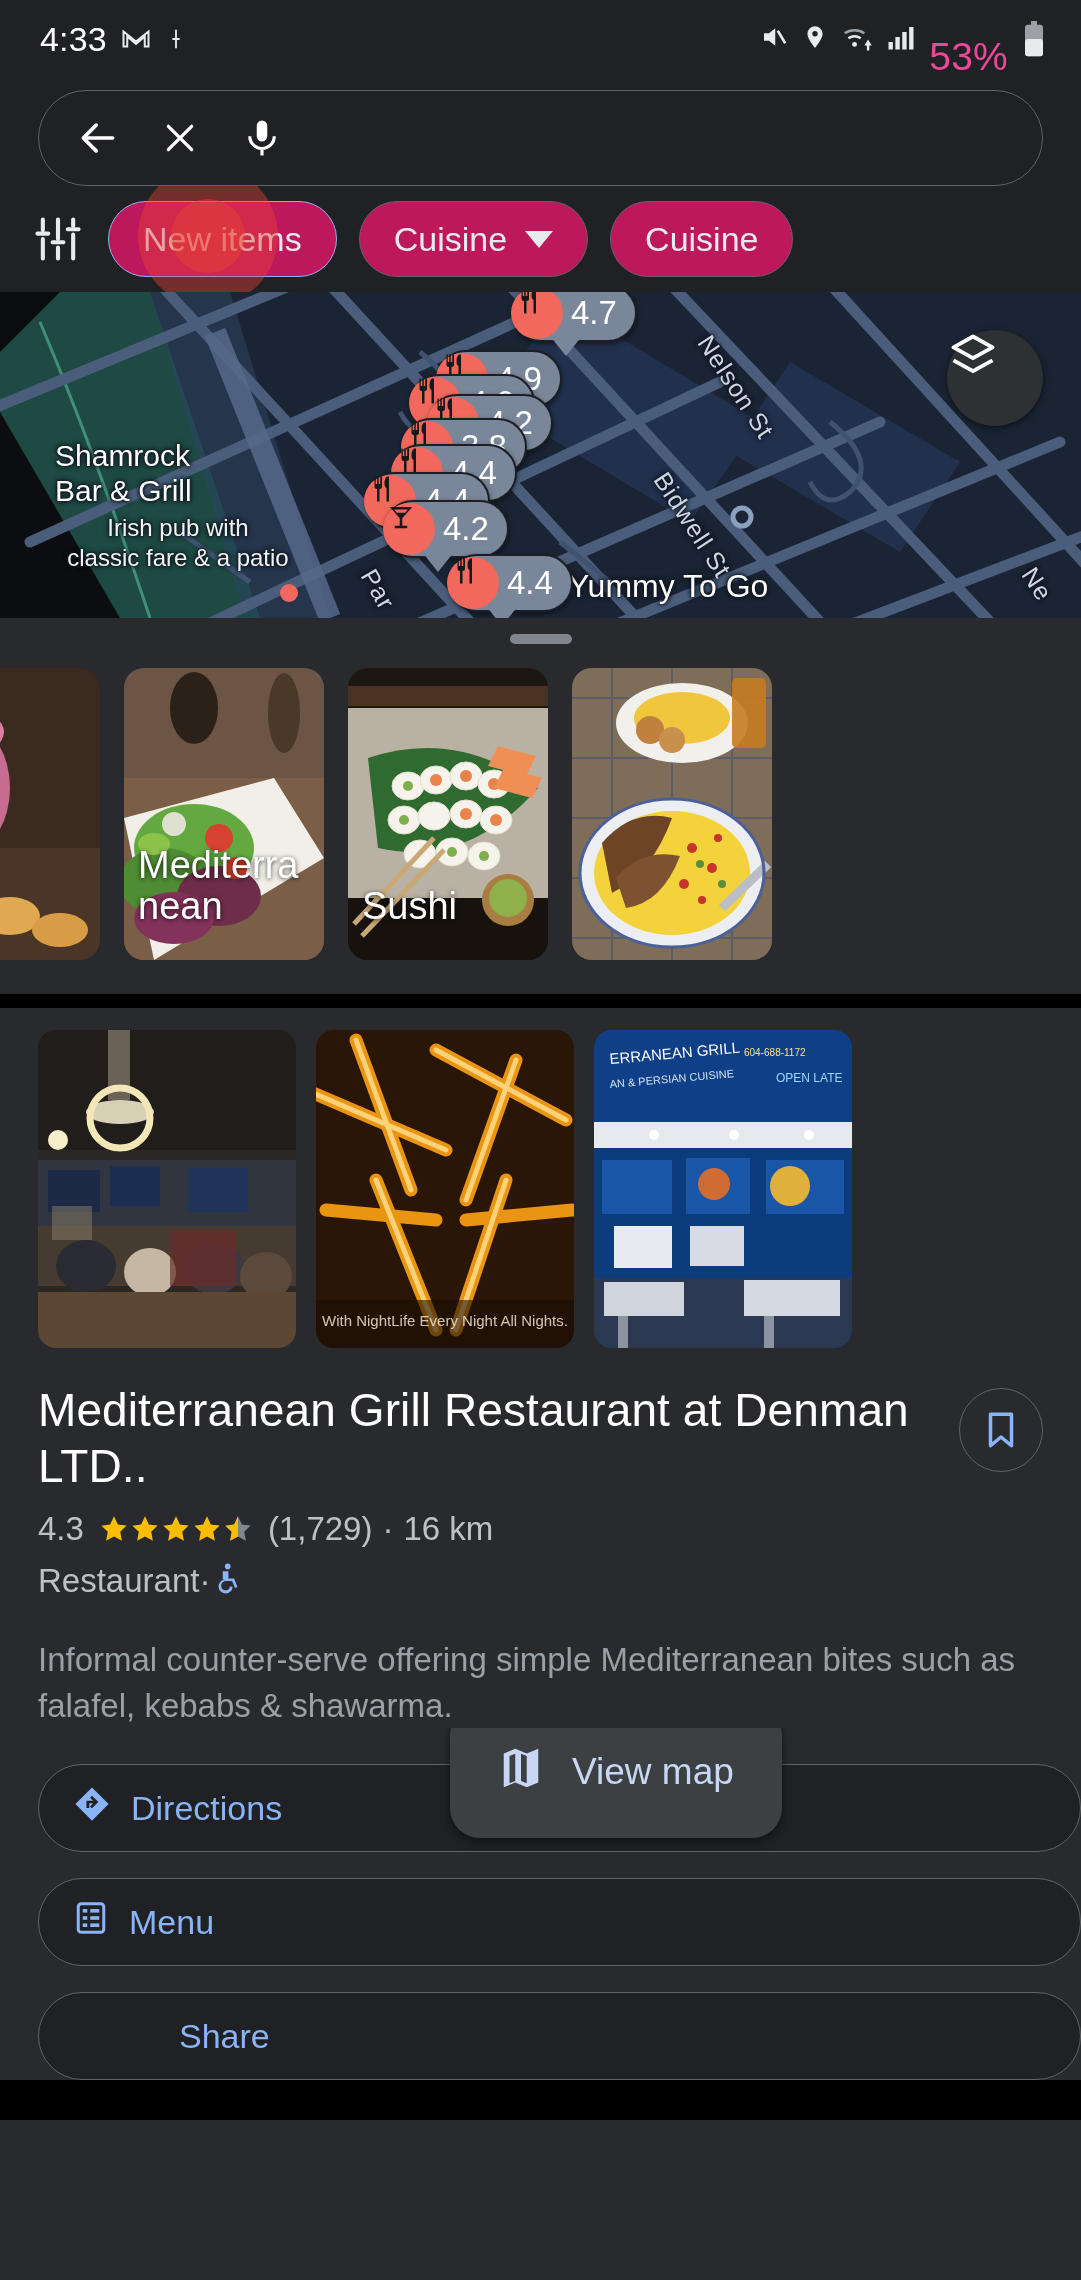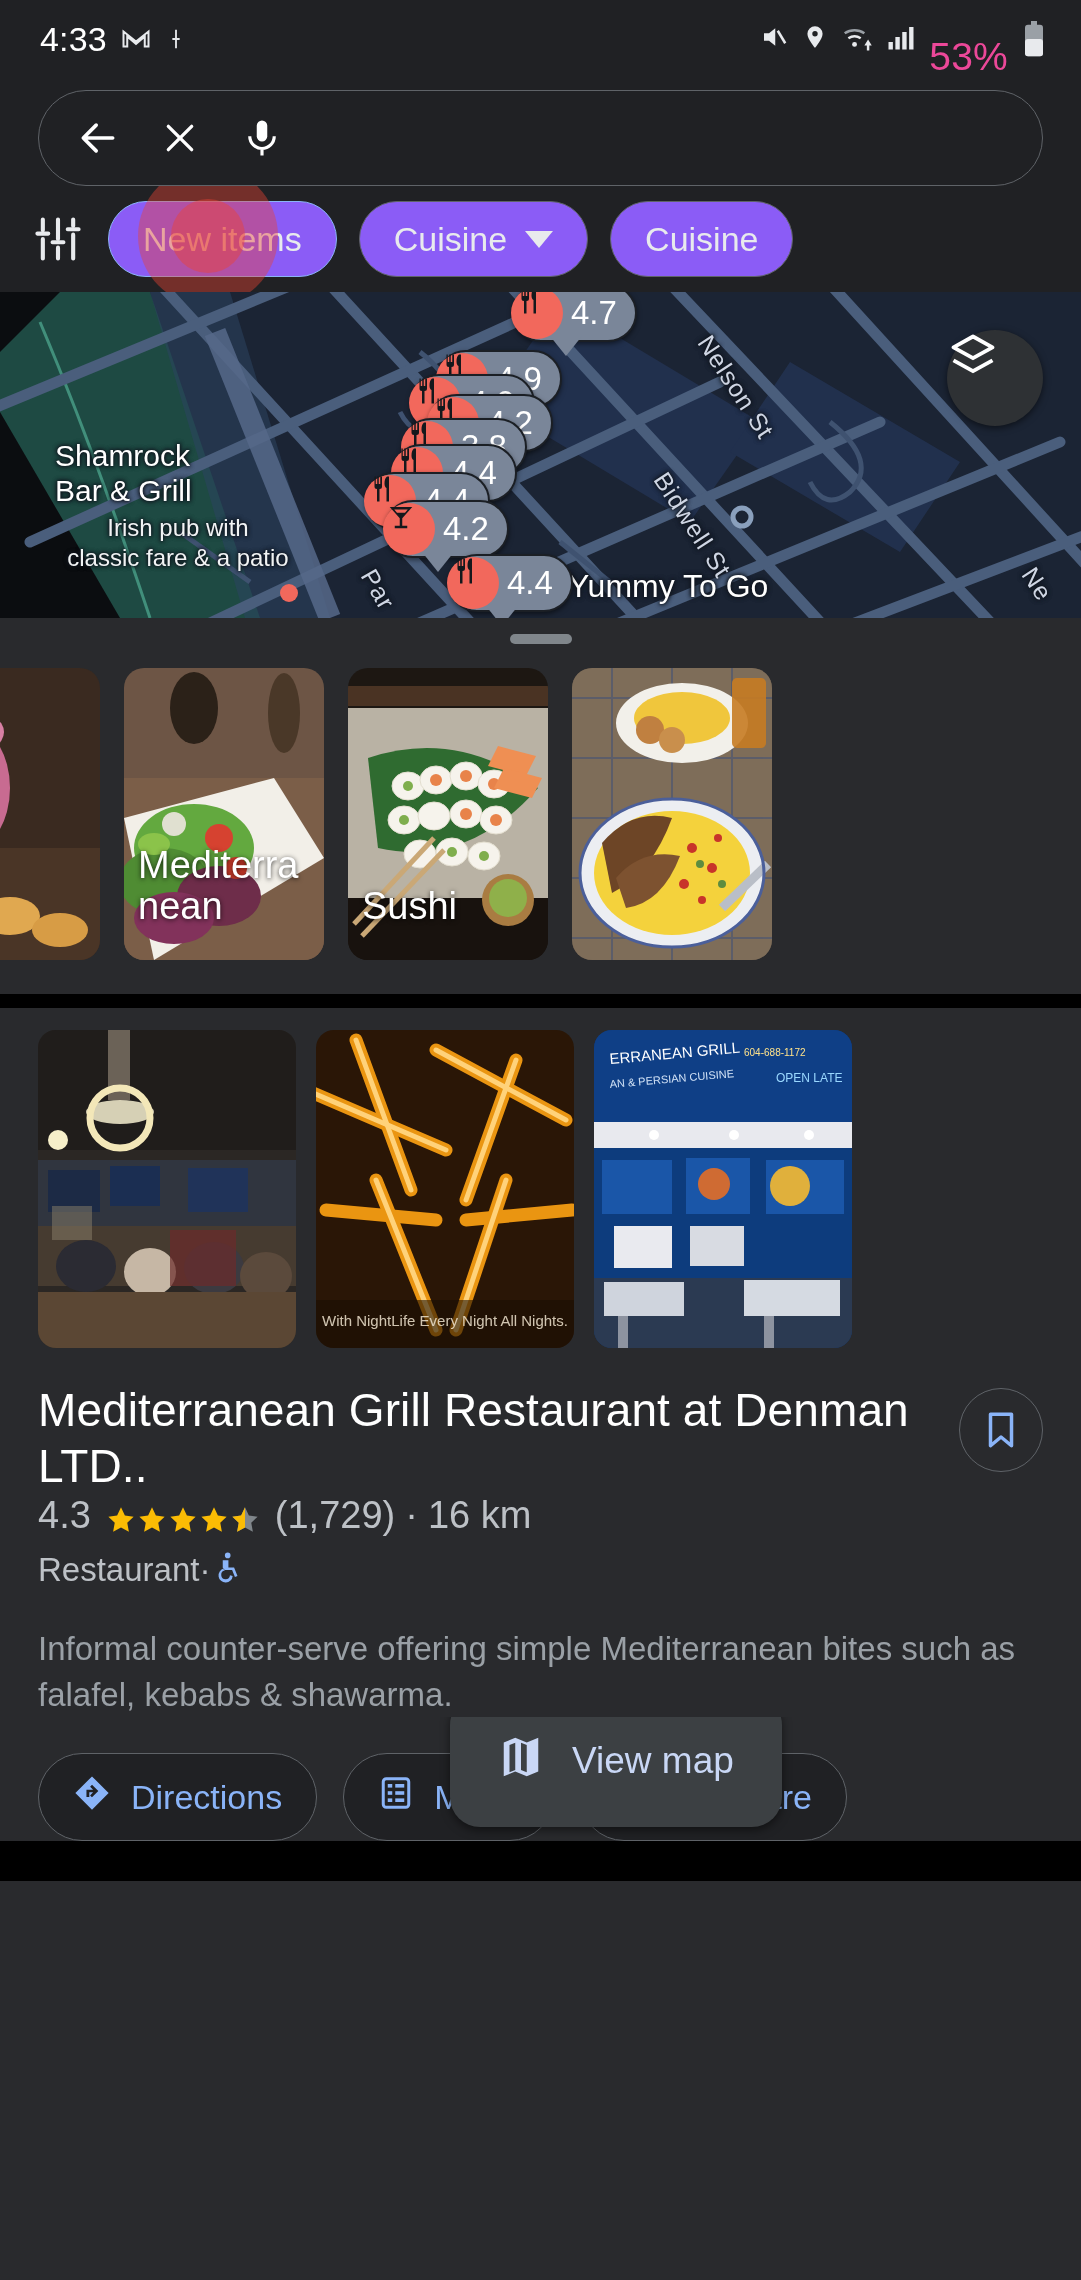--- a/index.html
+++ b/index.html
@@ -37,21 +37,21 @@
 
   
   .chipsrow{
     flex:0 0 106px; display:flex; align-items:center;
     gap:22px; padding:14px 0 14px 30px; position:relative; overflow:hidden;
   }
   .tune{ flex:0 0 auto; width:56px; height:56px; display:flex;align-items:center;justify-content:center;}
   .chip{
     flex:0 0 auto; height:76px; border-radius:38px; border:1.5px solid #5f6368;
     display:flex; align-items:center; gap:18px; padding:18px 34px;
-    font-size:34px; color:#e8eaed; white-space:nowrap; background:#8b5cf6;
+    font-size:34px; color:#e8eaed; white-space:nowrap; background:#be185d;
   }
   .chip.sel{ border-color:#8ab4f8; }
   .caret{ width:0;height:0;border-left:14px solid transparent;border-right:14px solid transparent;border-top:17px solid #e8eaed; }
   .ripple{
     position:absolute; left:138px; top:-20px; width:140px; height:140px;
     border-radius:50%; background:rgba(234,67,53,.42); pointer-events:none;
   }
   .ripple:after{
     content:""; position:absolute; left:50%; top:50%; transform:translate(-50%,-50%);
     width:74px;height:74px;border-radius:50%; background:rgba(234,67,53,.45);
@@ -98,31 +98,31 @@
 
   .divider{ height:14px; background:#000; }
 
   .listing{ padding:22px 0 0 0; }
   .photos{ display:flex; gap:20px; padding:0 0 0 38px; overflow:hidden; }
   .photo{ flex:0 0 auto; width:258px; height:318px; border-radius:18px; overflow:hidden; position:relative; }
   .photo .art{ position:absolute; inset:0; }
 
   .infoblock{ padding:34px 38px 0 38px; position:relative; }
   .pname{ font-size:46px; line-height:1.22; color:#fff; padding-right:120px; letter-spacing:.1px;}
-  .metarow{ display:flex; align-items:center; gap:10px; margin-top:0; font-size:38px; color:#bdc1c6;}
+  .metarow{ display:flex; align-items:center; gap:10px; margin-top:16px; font-size:33px; color:#bdc1c6;}
   .stars{ display:flex; gap:1px; margin:0 5px; }
   .star{ width:30px;height:30px; }
   .typerow{ display:flex; align-items:center; margin-top:12px; font-size:33px; color:#bdc1c6;}
   .desc{ margin-top:35px; font-size:33px; line-height:1.38; color:#9aa0a6; padding-right:16px;}
   .savebtn{
     position:absolute; right:38px; top:40px; width:84px;height:84px;border-radius:50%;
     border:1.5px solid #5f6368; display:flex;align-items:center;justify-content:center;
   }
 
-  .actions{ display:flex; gap:26px; padding:36px 0 0 38px; overflow:hidden; position:relative;}
+  .actions{ display:flex; gap:26px; padding:36px 0 0 38px; overflow:hidden; position:relative;flex-direction:column;}
   .abtn{
     flex:0 0 auto; height:88px; border:1.5px solid #5f6368; border-radius:44px;
     display:flex; align-items:center; gap:20px; padding:0 34px; font-size:34px; color:#8ab4f8;
     white-space:nowrap; background:#202124;
   }
   .viewmap-fab{
     position:absolute; left:450px; top:-22px; height:132px; border-radius:30px;
     background:#3c4043; display:flex;align-items:center; gap:28px; padding:0 48px;
     font-size:37px; color:#c9d7f5; white-space:nowrap; box-shadow:0 3px 10px rgba(0,0,0,.5);
   }

